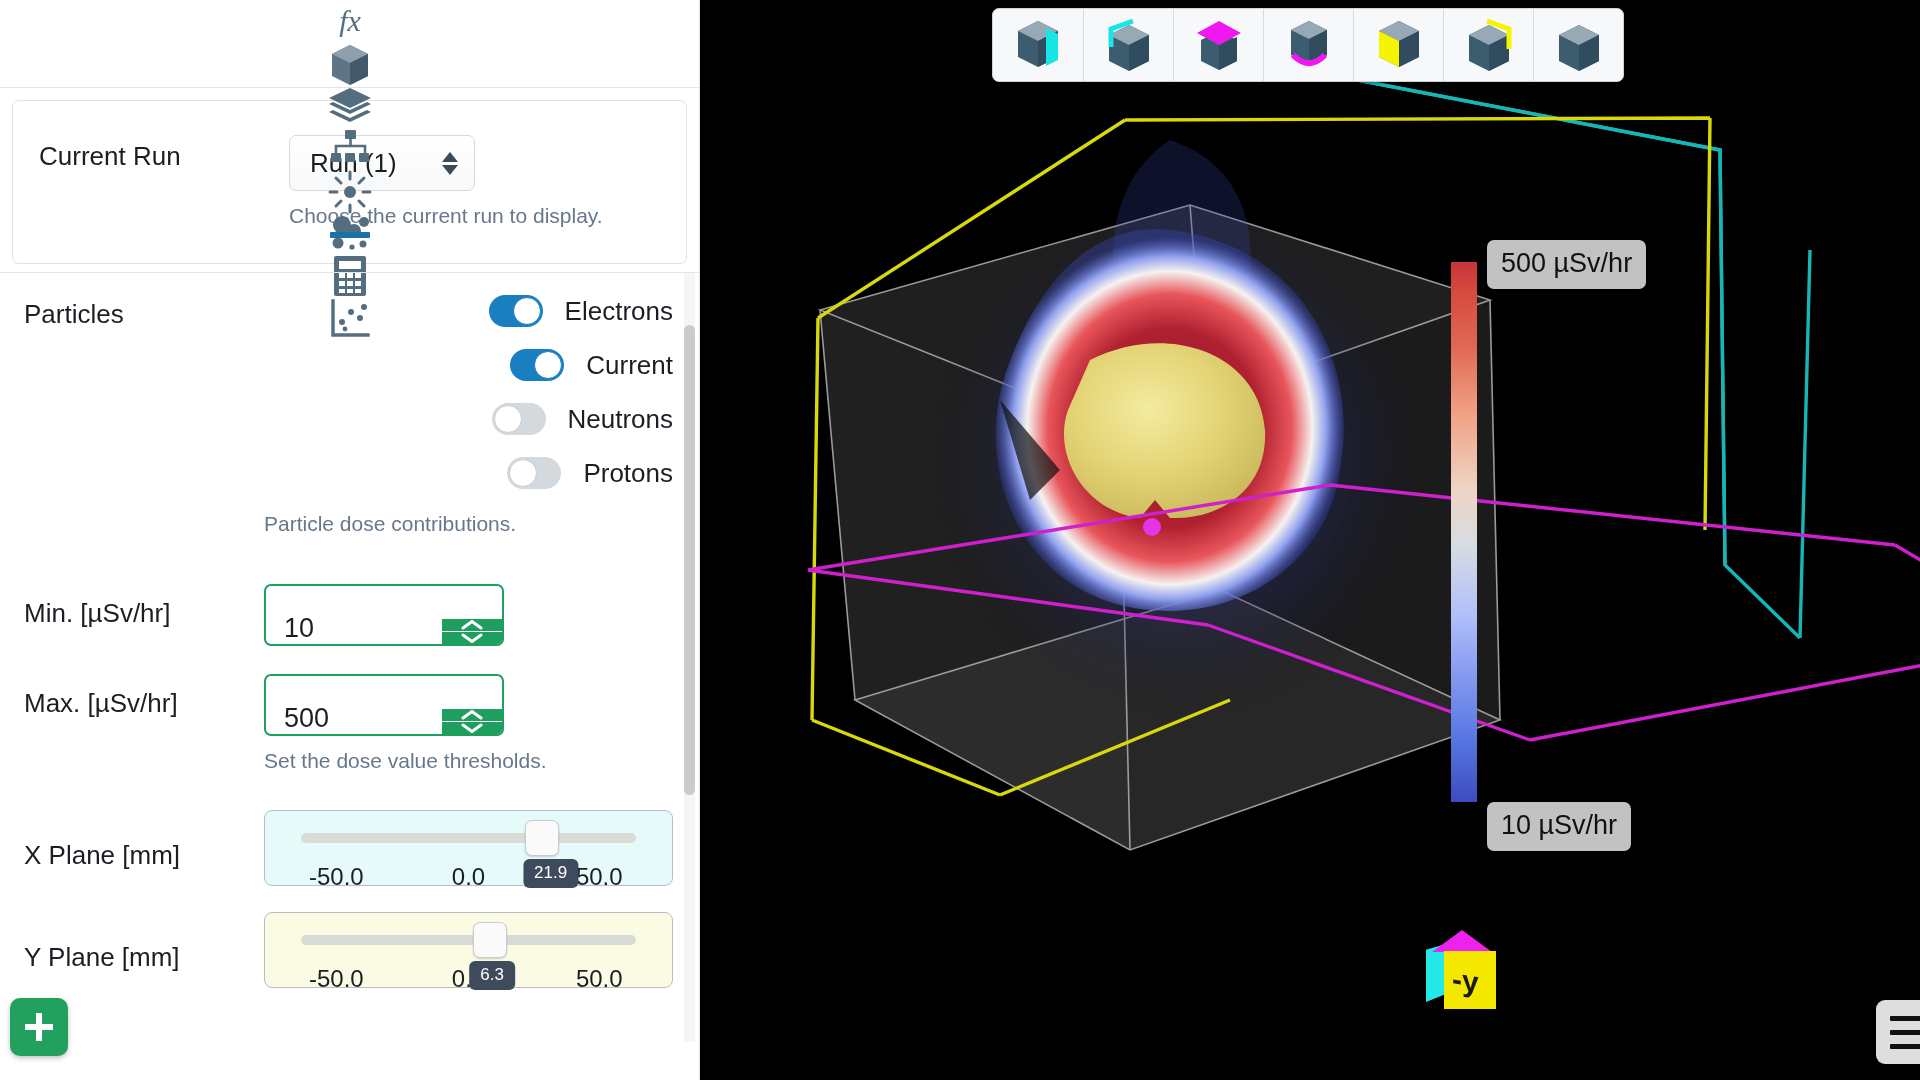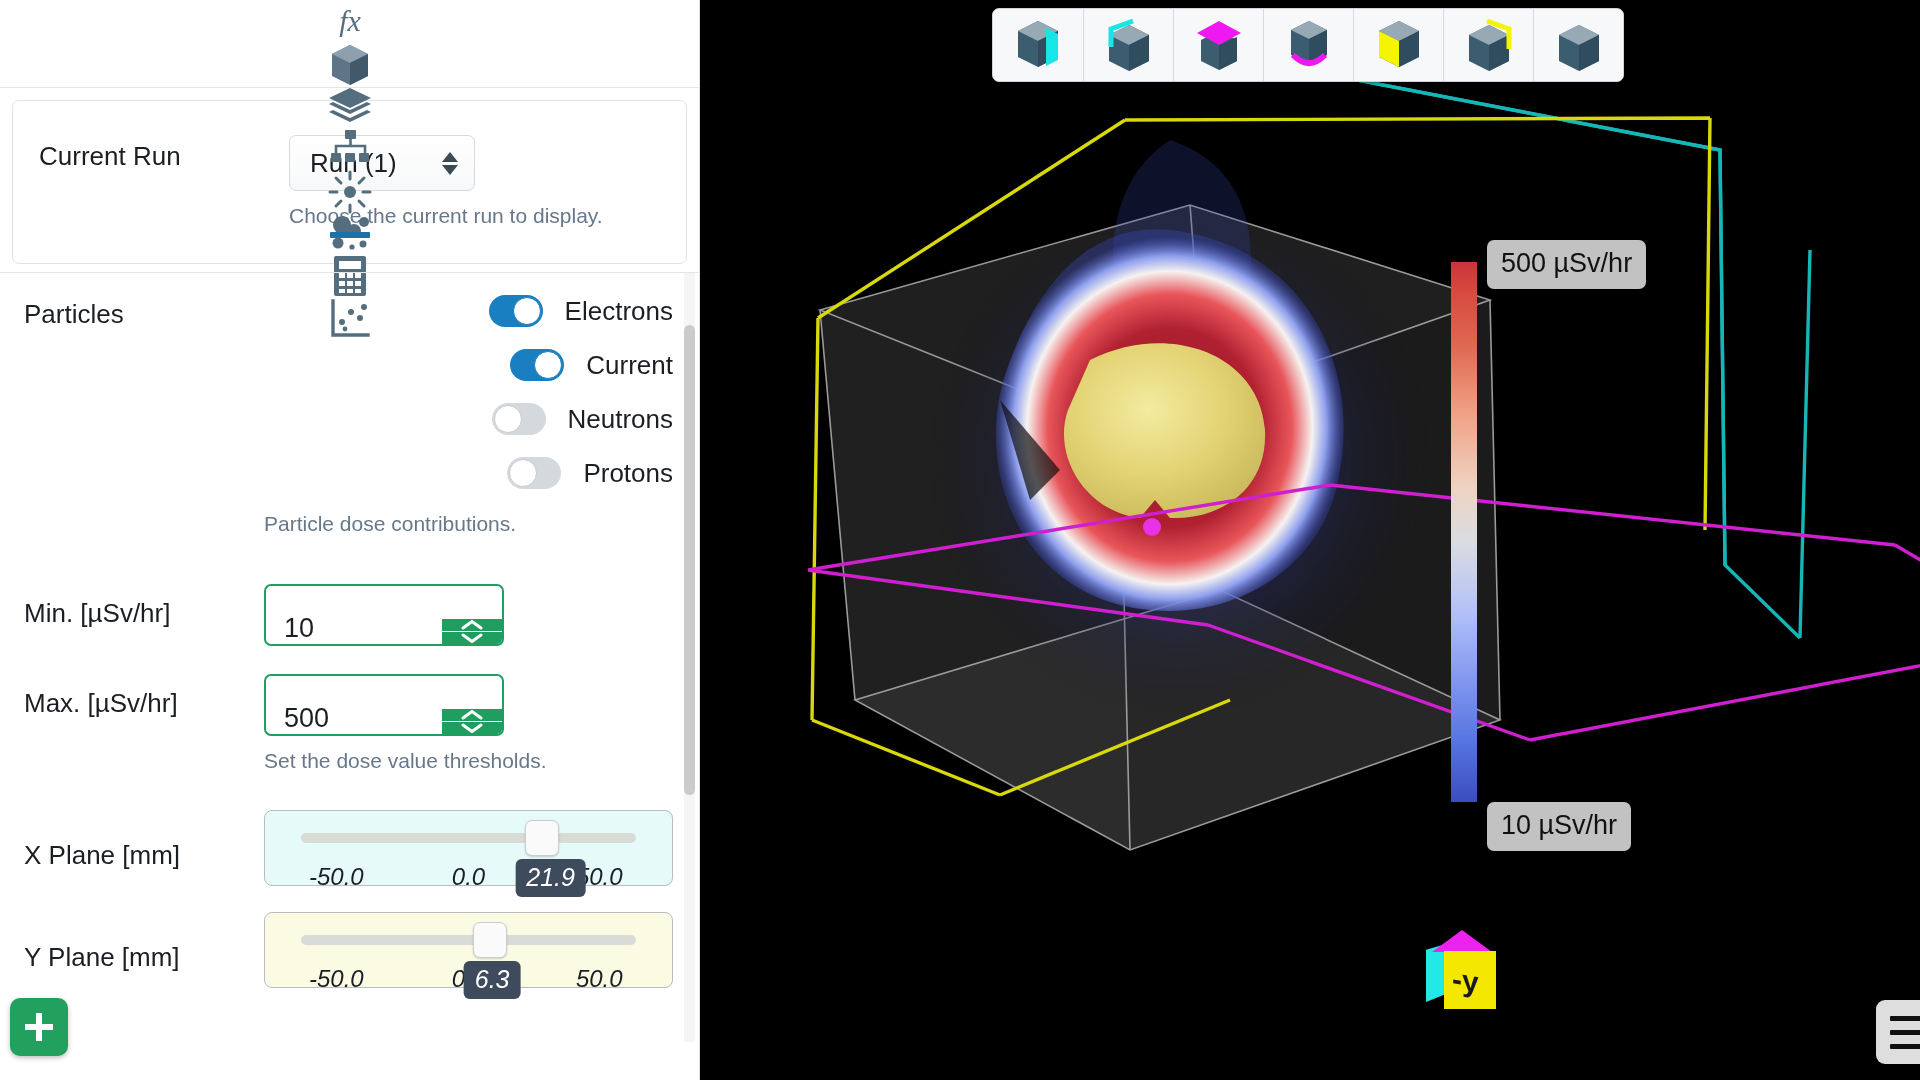--- a/index.html
+++ b/index.html
@@ -145,21 +145,20 @@
   .stepper .btns .b + .b { border-top: 1px solid #fff; }
   .chev { width: 22px; height: 12px; }
 
   
   .slider-card {
     border: 1px solid #b8bdc2;
     border-radius: 8px;
     padding: 16px 16px 10px 16px;
     position: relative;
     height: 76px;
-    font-style: italic;
   }
   .slider-card.cyan   { background: #e6fafa; }
   .slider-card.yellow { background: #fbfbe4; }
   .track {
     position: relative;
     height: 10px; border-radius: 5px;
     background: #d9dbd7;
     margin: 6px 20px 0 20px;
   }
   .knob-sq {
@@ -177,21 +176,21 @@
     margin-top: 20px; height: 34px;
     font-size: 24px; color: #1b1f24;
   }
   .tick { position: absolute; top: 0; transform: translateX(-50%); }
   .tick.l { left: 28px; transform: none; }
   .tick.r { right: 10px; }
   .bubble {
     position: absolute; top: -4px;
     transform: translateX(-50%);
     background: #3d4b5c; color: #fff;
-    font-size: 25px;
+    font-size: 17px;
     padding: 4px 11px 5px 11px;
     border-radius: 6px;
     white-space: nowrap;
   }
 
   
   #pane-scroll {
     position: absolute; right: 4px; top: 0;
     width: 11px; height: 100%;
     background: #f5f5f5;

